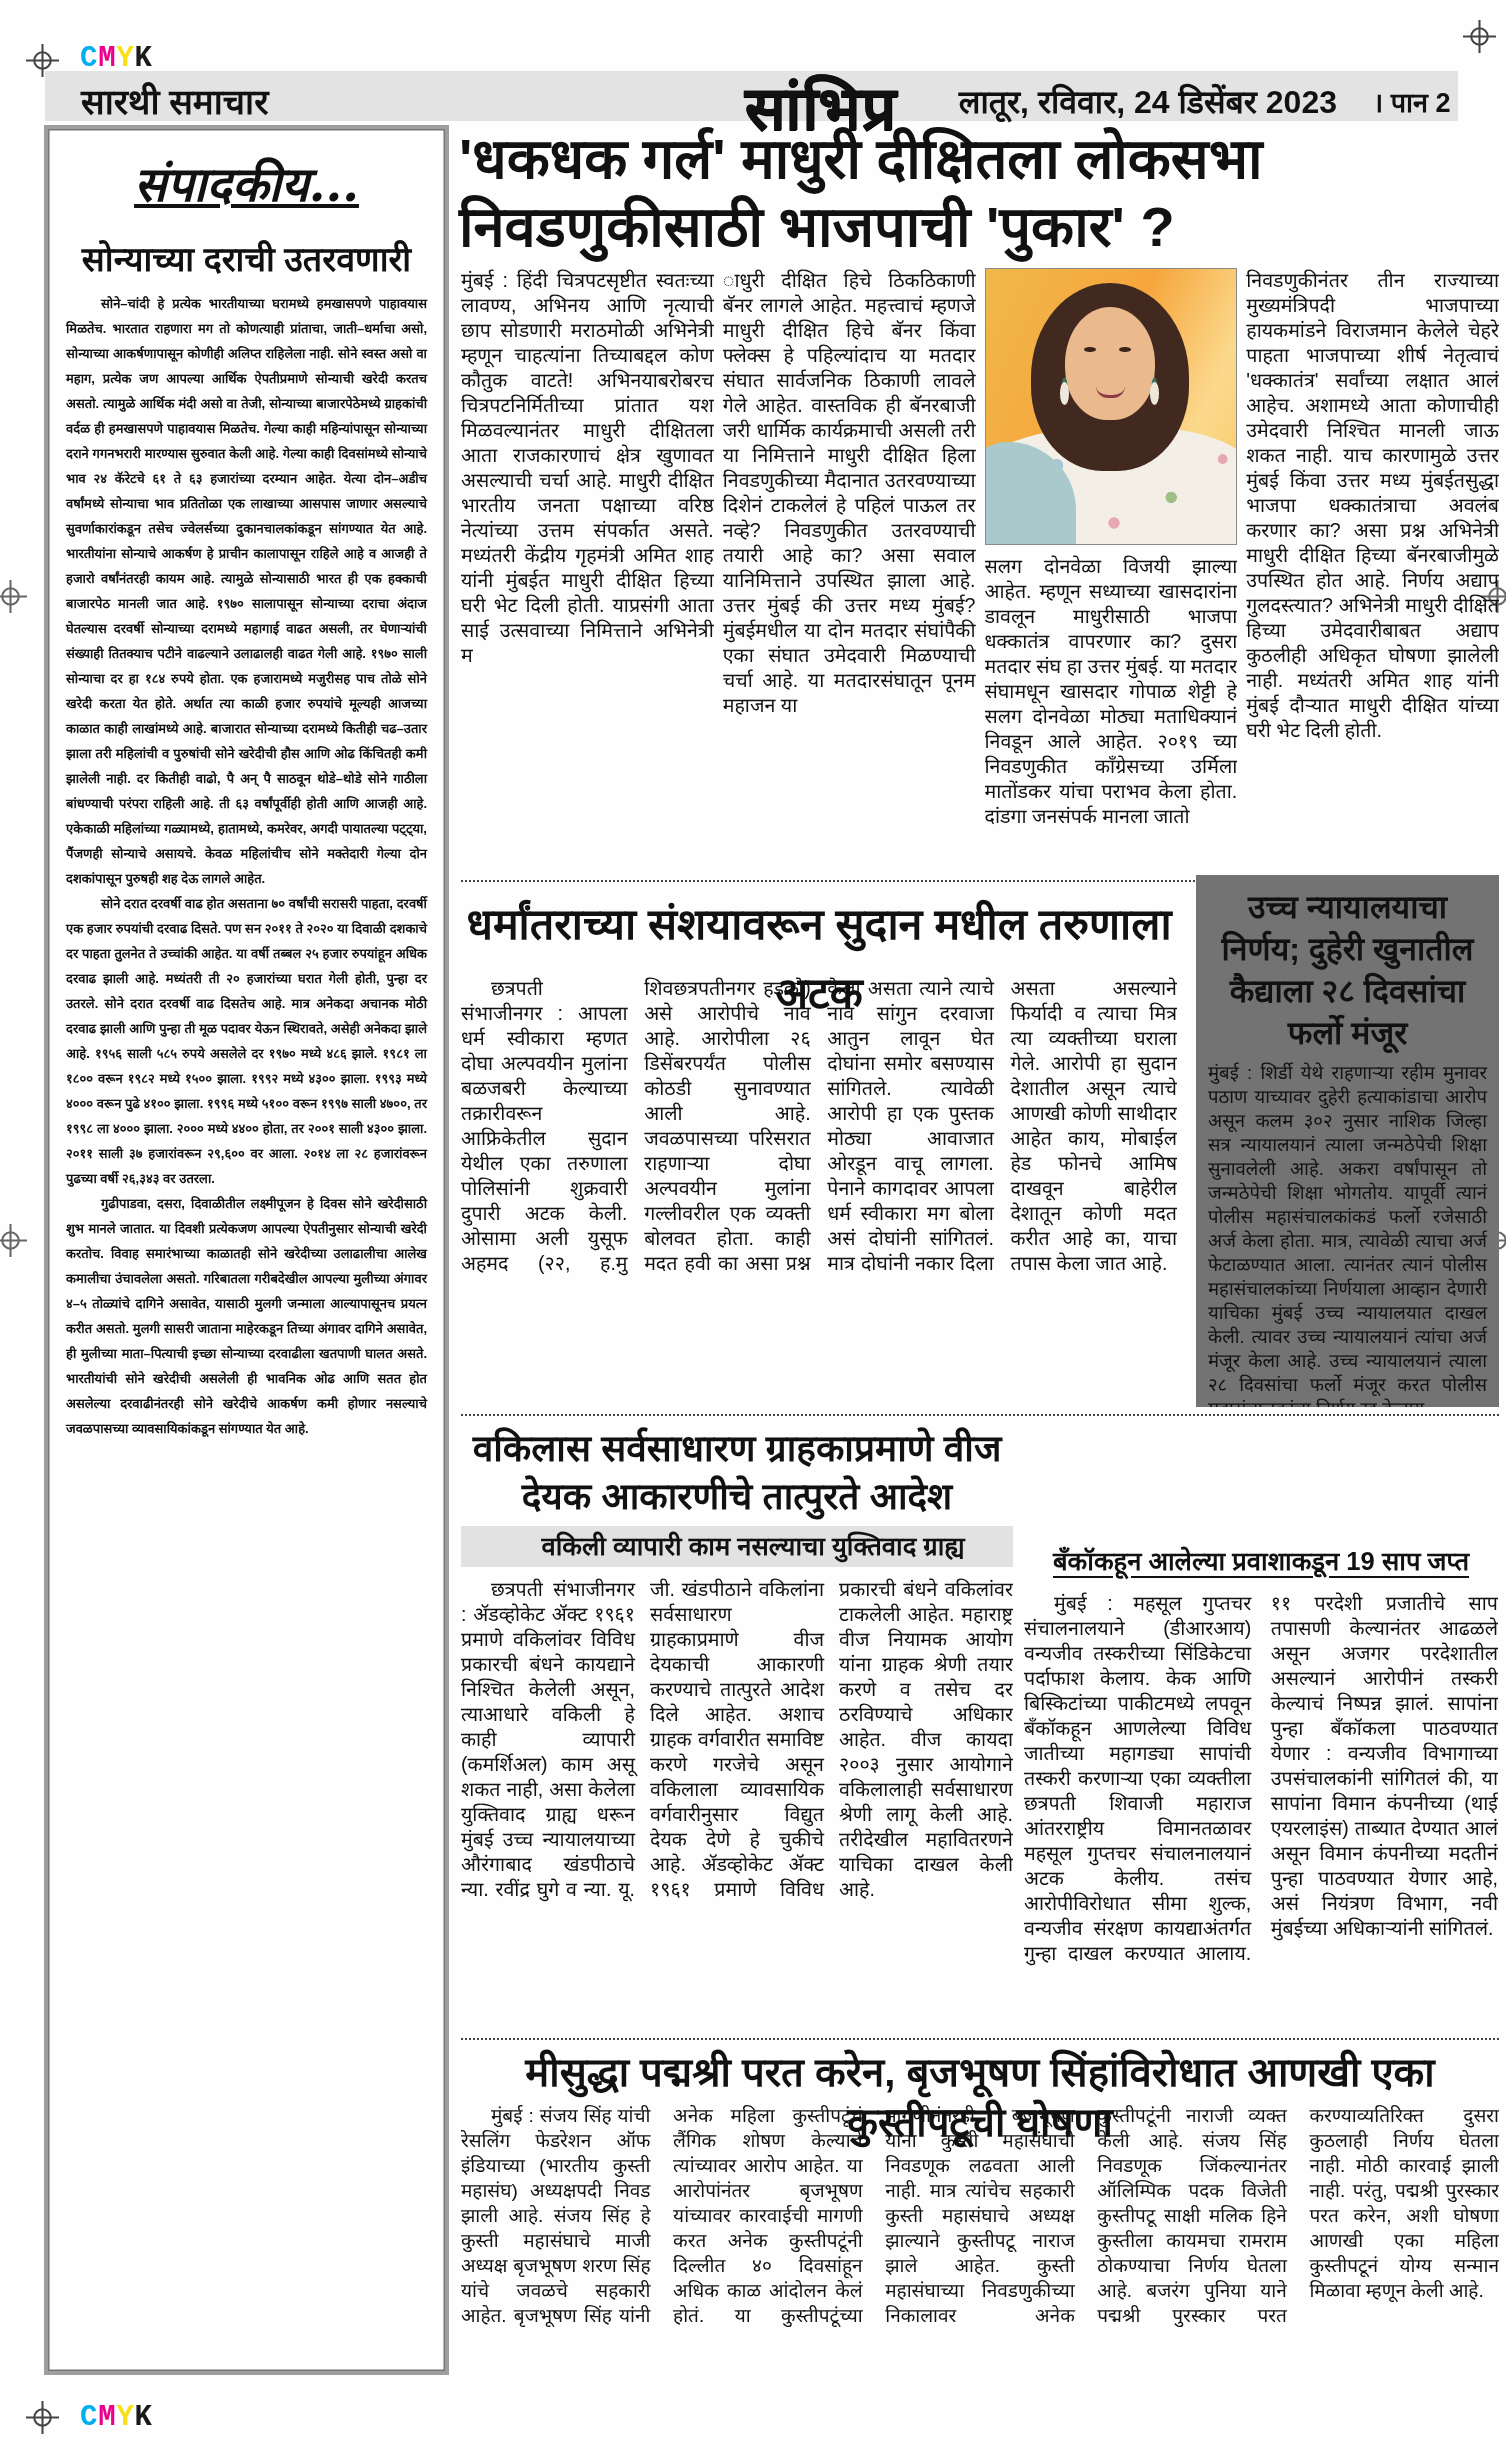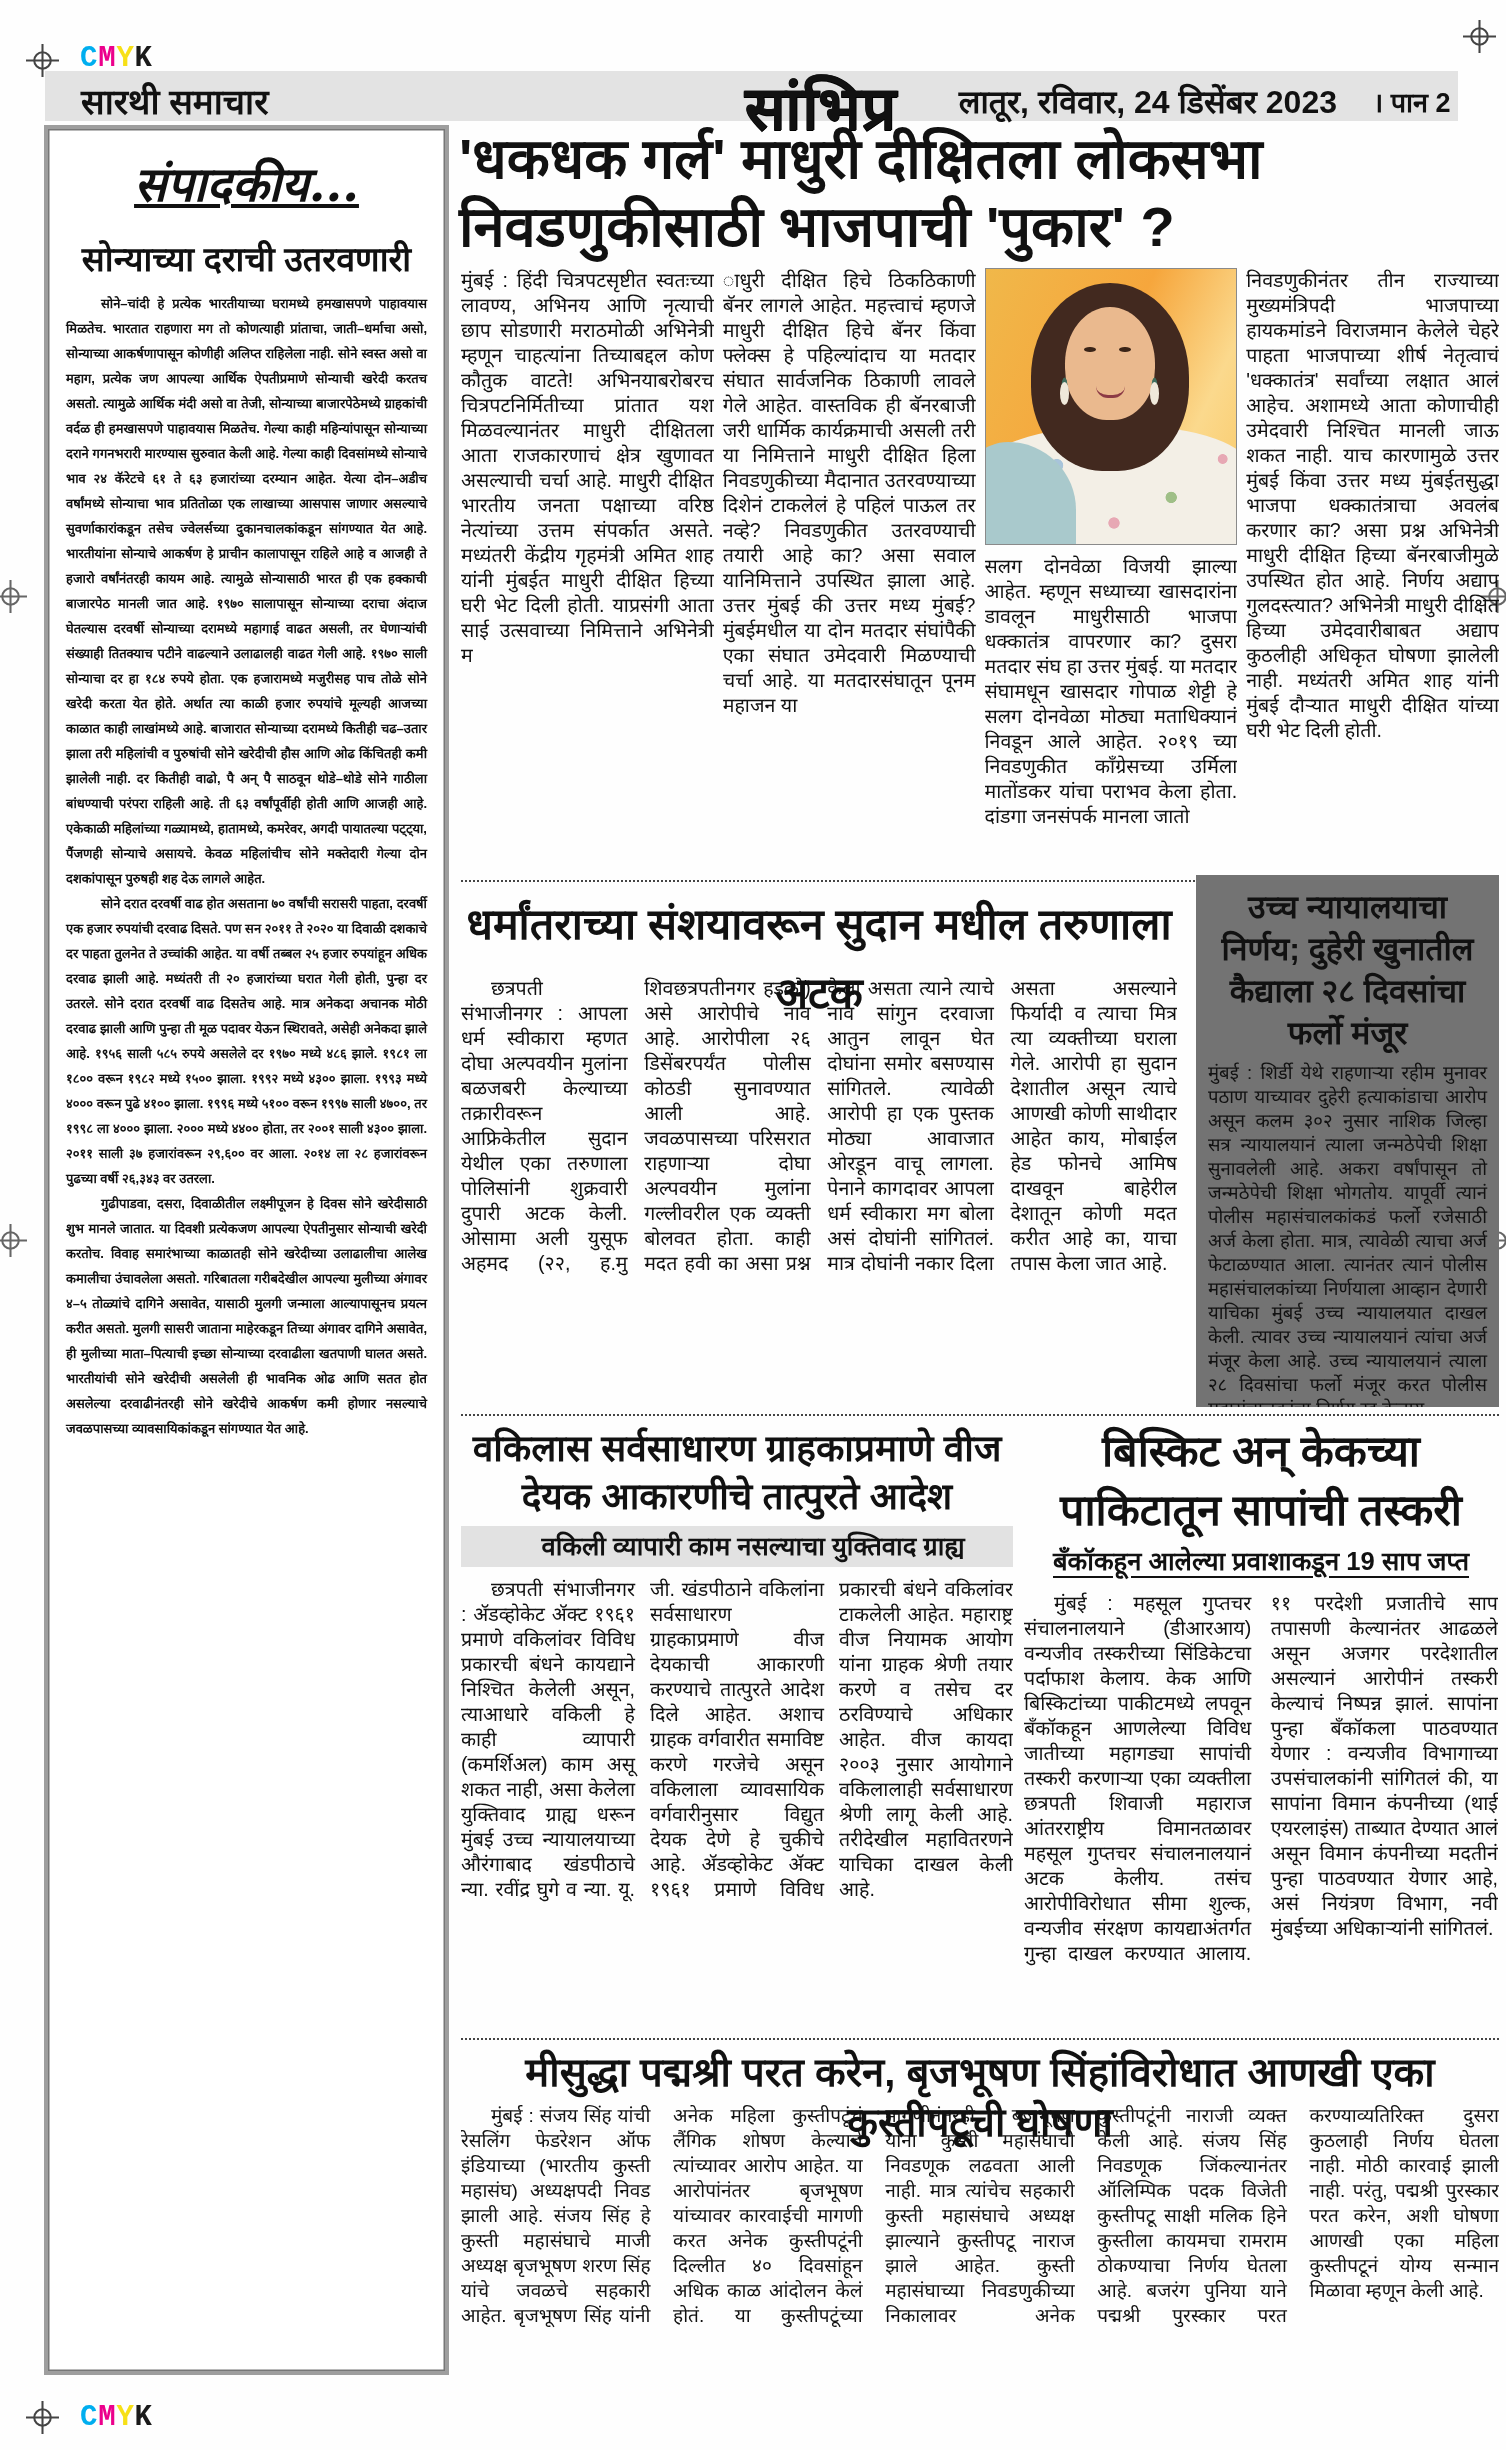--- a/index.html
+++ b/index.html
@@ -150,21 +150,20 @@
   </div>
 
   <div class="dotted" style="left:461px;top:1414px;width:1038px"></div>
 
   <div class="story-head" style="left:461px;top:1425px;width:552px;font-size:37px;line-height:48px">वकिलास सर्वसाधारण ग्राहकाप्रमाणे वीज देयक आकारणीचे तात्पुरते आदेश</div>
   <div class="subbar" style="left:461px;top:1526px;width:552px;height:41px;font-size:25.6px;line-height:41px">वकिली व्यापारी काम नसल्याचा युक्तिवाद ग्राह्य</div>
   <div class="body-cols" style="left:461px;top:1577px;width:552px;height:452px;column-count:3;column-gap:15px">
     <p>छत्रपती संभाजीनगर : ॲडव्होकेट ॲक्ट १९६१ प्रमाणे वकिलांवर विविध प्रकारची बंधने कायद्याने निश्चित केलेली असून, त्याआधारे वकिली हे काही व्यापारी (कमर्शिअल) काम असू शकत नाही, असा केलेला युक्तिवाद ग्राह्य धरून मुंबई उच्च न्यायालयाच्या औरंगाबाद खंडपीठाचे न्या. रवींद्र घुगे व न्या. यू. जी. खंडपीठाने वकिलांना सर्वसाधारण ग्राहकाप्रमाणे वीज देयकाची आकारणी करण्याचे तात्पुरते आदेश दिले आहेत. अशाच ग्राहक वर्गवारीत समाविष्ट करणे गरजेचे असून वकिलाला व्यावसायिक वर्गवारीनुसार विद्युत देयक देणे हे चुकीचे आहे. ॲडव्होकेट ॲक्ट १९६१ प्रमाणे विविध प्रकारची बंधने वकिलांवर टाकलेली आहेत. महाराष्ट्र वीज नियामक आयोग यांना ग्राहक श्रेणी तयार करणे व तसेच दर ठरविण्याचे अधिकार आहेत. वीज कायदा २००३ नुसार आयोगाने वकिलालाही सर्वसाधारण श्रेणी लागू केली आहे. तरीदेखील महावितरणने याचिका दाखल केली आहे.</p>
   </div>
 
-  <div class="story-head" style="left:1024px;top:1422px;width:474px;font-size:43px;line-height:59px">बिस्किट अन् केकच्या पाकिटातून सापांची तस्करी</div>
   <div class="story-head underlined-sub" style="left:1024px;top:1544px;width:474px;font-size:25.6px;line-height:35px;font-weight:700">बँकॉकहून आलेल्या प्रवाशाकडून 19 साप जप्त</div>
   <div class="body-cols" style="left:1024px;top:1591px;width:474px;height:441px;column-count:2;column-gap:19.6px">
     <p>मुंबई : महसूल गुप्तचर संचालनालयाने (डीआरआय) वन्यजीव तस्करीच्या सिंडिकेटचा पर्दाफाश केलाय. केक आणि बिस्किटांच्या पाकीटमध्ये लपवून बँकॉकहून आणलेल्या विविध जातीच्या महागड्या सापांची तस्करी करणाऱ्या एका व्यक्तीला छत्रपती शिवाजी महाराज आंतरराष्ट्रीय विमानतळावर महसूल गुप्तचर संचालनालयानं अटक केलीय. तसंच आरोपीविरोधात सीमा शुल्क, वन्यजीव संरक्षण कायद्याअंतर्गत गुन्हा दाखल करण्यात आलाय. ११ परदेशी प्रजातीचे साप तपासणी केल्यानंतर आढळले असून अजगर परदेशातील असल्यानं आरोपीनं तस्करी केल्याचं निष्पन्न झालं. सापांना पुन्हा बँकॉकला पाठवण्यात येणार : वन्यजीव विभागाच्या उपसंचालकांनी सांगितलं की, या सापांना विमान कंपनीच्या (थाई एयरलाइंस) ताब्यात देण्यात आलं असून विमान कंपनीच्या मदतीनं पुन्हा पाठवण्यात येणार आहे, असं नियंत्रण विभाग, नवी मुंबईच्या अधिकाऱ्यांनी सांगितलं.</p>
   </div>
 
   <div class="dotted" style="left:461px;top:2038px;width:1038px"></div>
 
   <div class="story-head" style="left:461px;top:2047px;width:1038px;font-size:40px;line-height:50px">मीसुद्धा पद्मश्री परत करेन, बृजभूषण सिंहांविरोधात आणखी एका कुस्तीपटूची घोषणा</div>
   <div class="body-cols" style="left:461px;top:2103px;width:1038px;height:292px;column-count:5;column-gap:22.6px;font-size:19px;line-height:25px">
     <p>मुंबई : संजय सिंह यांची रेसलिंग फेडरेशन ऑफ इंडियाच्या (भारतीय कुस्ती महासंघ) अध्यक्षपदी निवड झाली आहे. संजय सिंह हे कुस्ती महासंघाचे माजी अध्यक्ष बृजभूषण शरण सिंह यांचे जवळचे सहकारी आहेत. बृजभूषण सिंह यांनी अनेक महिला कुस्तीपटूंचं लैंगिक शोषण केल्याचे त्यांच्यावर आरोप आहेत. या आरोपांनंतर बृजभूषण यांच्यावर कारवाईची मागणी करत अनेक कुस्तीपटूंनी दिल्लीत ४० दिवसांहून अधिक काळ आंदोलन केलं होतं. या कुस्तीपटूंच्या मागणीनंतरही बृजभूषण यांना कुस्ती महासंघाची निवडणूक लढवता आली नाही. मात्र त्यांचेच सहकारी कुस्ती महासंघाचे अध्यक्ष झाल्याने कुस्तीपटू नाराज झाले आहेत. कुस्ती महासंघाच्या निवडणुकीच्या निकालावर अनेक कुस्तीपटूंनी नाराजी व्यक्त केली आहे. संजय सिंह निवडणूक जिंकल्यानंतर ऑलिम्पिक पदक विजेती कुस्तीपटू साक्षी मलिक हिने कुस्तीला कायमचा रामराम ठोकण्याचा निर्णय घेतला आहे. बजरंग पुनिया याने पद्मश्री पुरस्कार परत करण्याव्यतिरिक्त दुसरा कुठलाही निर्णय घेतला नाही. मोठी कारवाई झाली नाही. परंतु, पद्मश्री पुरस्कार परत करेन, अशी घोषणा आणखी एका महिला कुस्तीपटूनं योग्य सन्मान मिळावा म्हणून केली आहे.</p>

